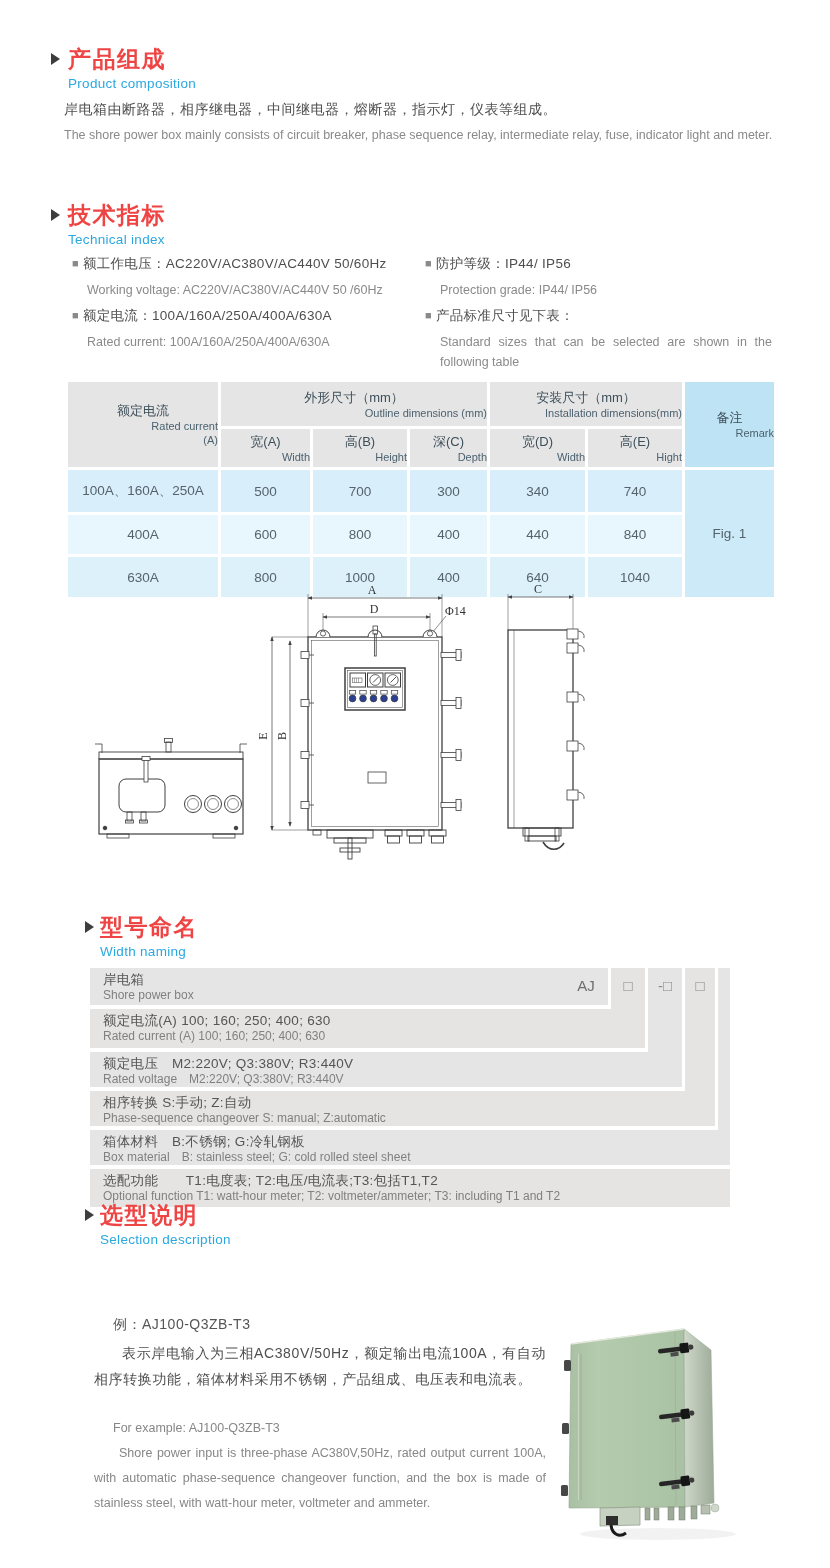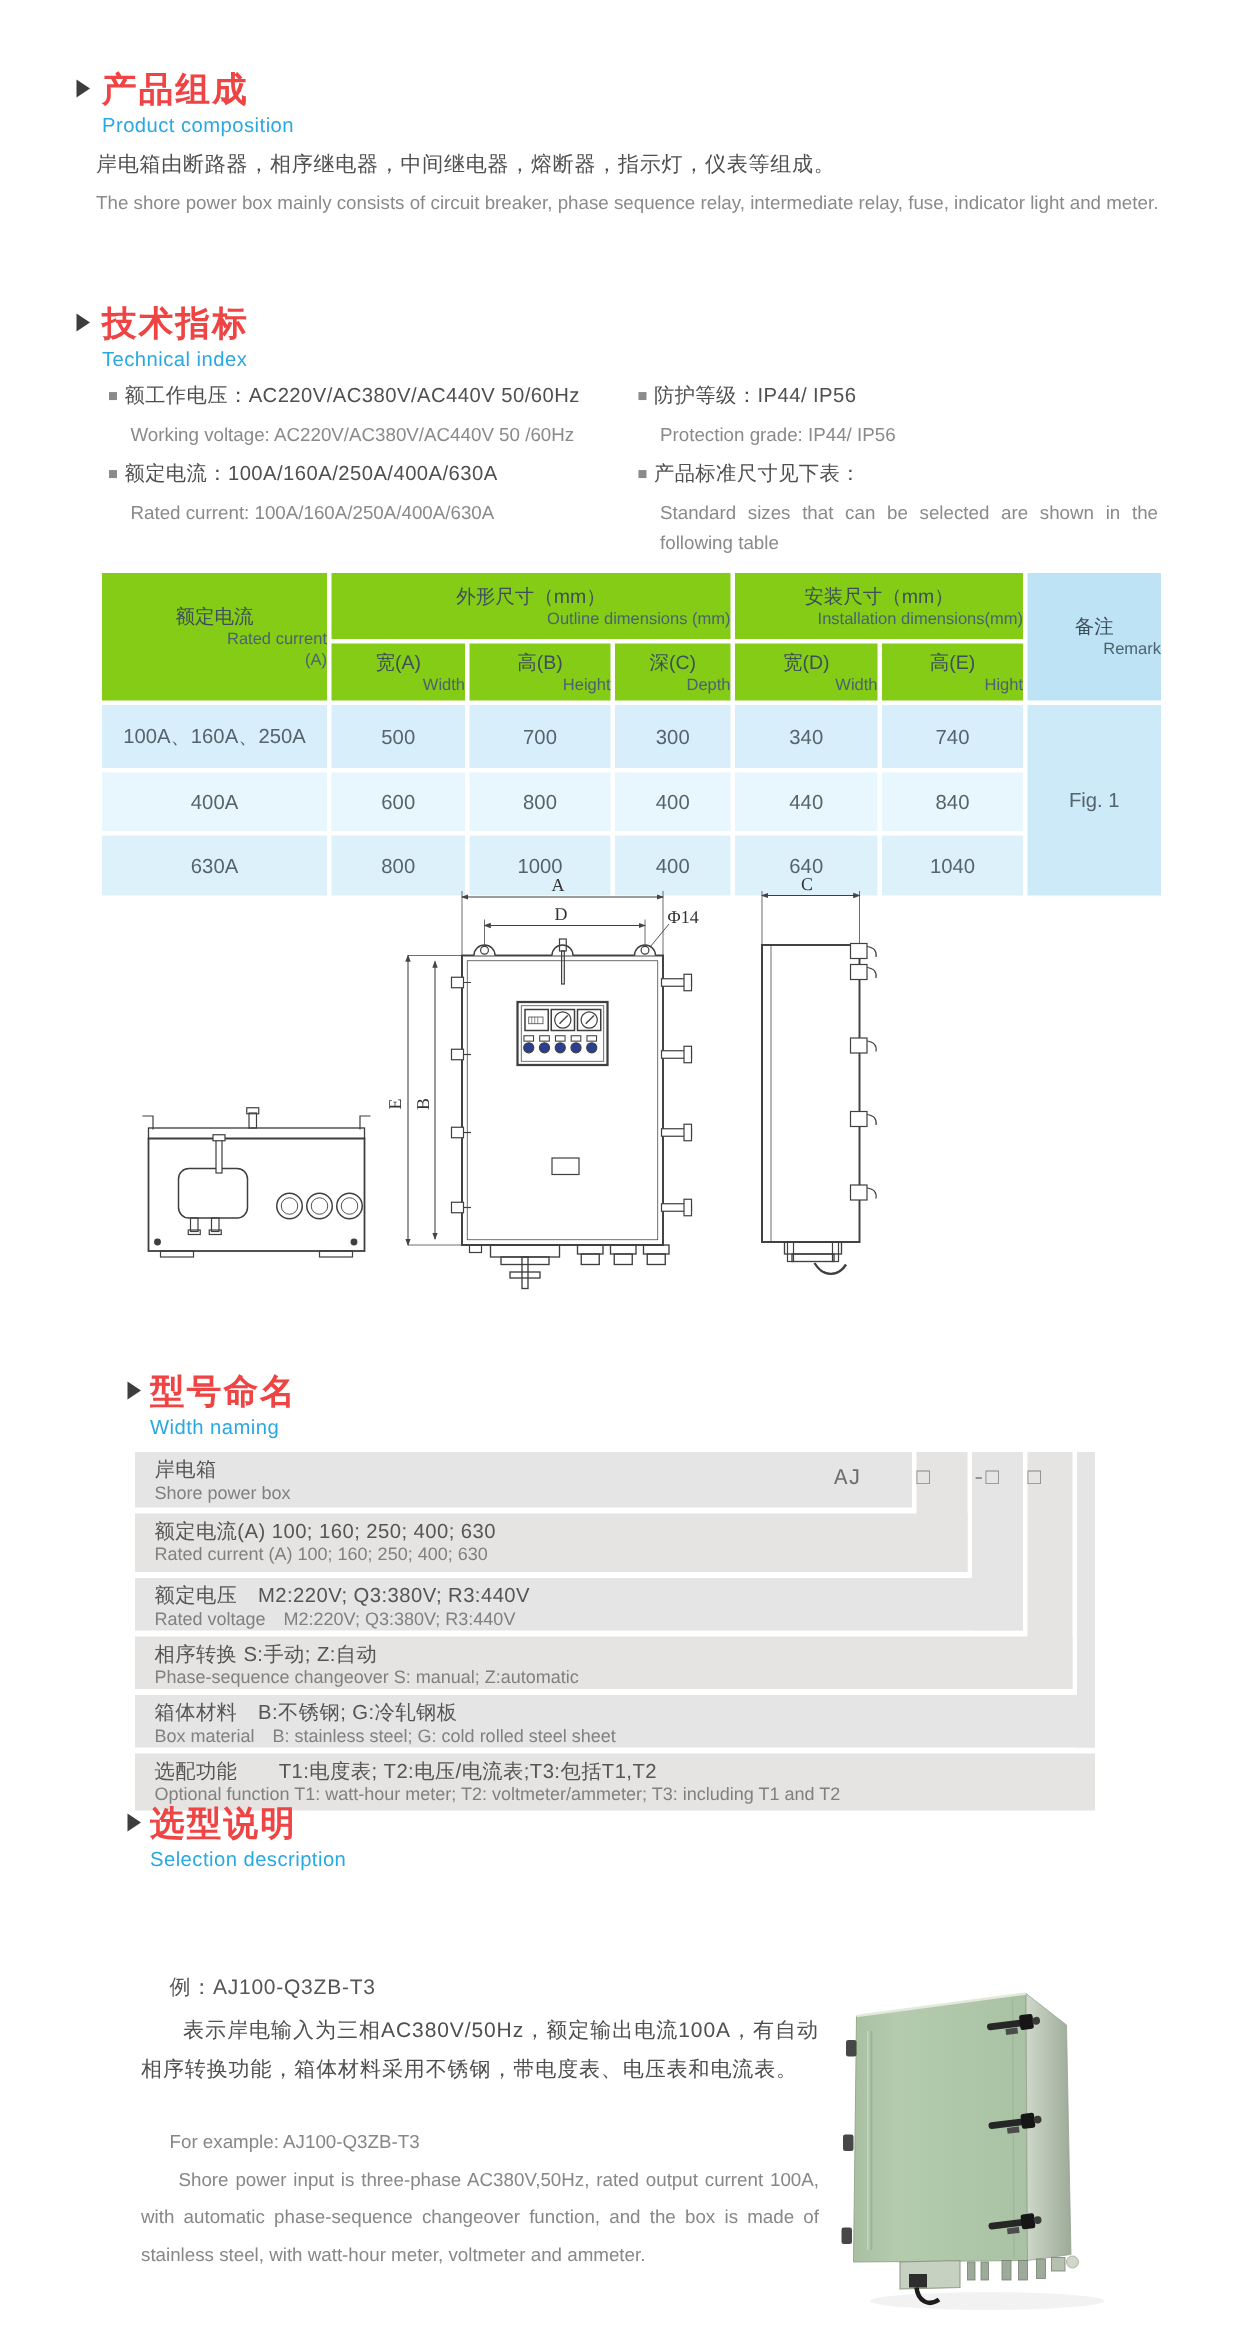--- a/index.html
+++ b/index.html
@@ -15,39 +15,39 @@
   .enpara{position:absolute;font-size:12.5px;color:#8a8a8a;}
   
   .ti{position:absolute;}
   .ti .cn{font-size:13.5px;color:#4f4f4f;letter-spacing:0.3px;}
   .ti .sq{color:#8a8a8a;font-size:11px;margin-right:4px;position:relative;top:-1px;}
   .ti .en{font-size:12.5px;color:#8a8a8a;margin:7px 0 0 15px;line-height:20px;}
   .ti.just .en{text-align:justify;width:332px;}
   
   table.dim{position:absolute;left:65px;top:379px;border-collapse:separate;border-spacing:3px;table-layout:fixed;}
   table.dim td{text-align:center;vertical-align:middle;padding:2px 0;}
-  table.dim .hc{background:#84cc16;}
+  table.dim .hc{background:#e5e5e5;}
   table.dim .hr{background:#bee3f4;}
   table.dim .cn{font-size:13px;color:#3d4f59;line-height:17px;}
   table.dim .en{font-size:11px;color:#4c6270;line-height:14px;text-align:right;}
   table.dim .h1 td{height:40px;}
   table.dim .h2 td{height:34px;}
   table.dim .body td{font-size:13.5px;color:#55636c;}
   table.dim .rA td{background:#d8eefa;height:38px;}
   table.dim .rB td{background:#e8f6fd;height:35px;}
   table.dim .rC td{background:#ddf1fb;height:36px;}
   table.dim td.rb{background:#cdeaf8 !important;font-size:13.5px;color:#55636c;}
   
   .nmtab{position:absolute;left:90px;top:968px;width:640px;height:240px;}
   .nr{position:absolute;left:0;box-sizing:border-box;padding:3px 0 0 13px;}
   .nr .cn{font-size:13.5px;color:#555;line-height:17px;letter-spacing:0.3px;}
   .nr .en{font-size:12px;color:#808080;line-height:15px;}
   .bgb{background:#e5e5e5;} .bgg{background:#e5e4e2;}
   .band{position:absolute;top:0;}
-  .code{position:absolute;font-size:15px;color:#6e6e6e;text-align:left;line-height:22px;top:7px;font-family:Liberation Mono, monospace;}
+  .code{position:absolute;font-size:15px;color:#6e6e6e;text-align:center;line-height:22px;top:7px;}
   
   .exmp{position:absolute;font-size:14px;color:#555;letter-spacing:0.5px;}
   .exmpen{position:absolute;font-size:12.5px;color:#878787;}
   .desccn{position:absolute;font-size:14px;color:#4f4f4f;line-height:26px;text-align:justify;text-indent:2em;letter-spacing:0.6px;}
   .descen{position:absolute;font-size:12.5px;color:#878787;line-height:25px;text-align:justify;text-indent:2em;}
   svg text{font-family:"Liberation Serif",serif;font-size:12px;fill:#333;}
 </style>
 </head>
 <body>
 
@@ -368,21 +368,21 @@
     <span class="code" style="left:558px;width:34px;color:#8a8a8a;">-□</span>
     <span class="code" style="left:595px;width:30px;color:#8a8a8a;">□</span>
   </div>
 
   <div class="sec" style="left:100px;top:1202px;">
     <span class="tri" style="left:-15px;"></span>
     <h2>选型说明</h2>
     <div class="sub">Selection description</div>
   </div>
   <div class="exmp" style="left:113px;top:1316px;">例：AJ100-Q3ZB-T3</div>
-  <div class="desccn" style="left:94px;top:1340px;width:452px;">表示岸电输入为三相AC380V/50Hz，额定输出电流100A，有自动相序转换功能，箱体材料采用不锈钢，带电度表、电压表和电流表。</div>
+  <div class="desccn" style="left:94px;top:1340px;width:452px;">表示岸电输入为三相AC380V/50Hz，额定输出电流100A，有自动相序转换功能，箱体材料采用不锈钢，产品组成、电压表和电流表。</div>
   <div class="exmpen" style="left:113px;top:1421px;">For example: AJ100-Q3ZB-T3</div>
   <div class="descen" style="left:94px;top:1441px;width:452px;">Shore power input is three-phase AC380V,50Hz, rated output current 100A, with automatic phase-sequence changeover function, and the box is made of stainless steel, with watt-hour meter, voltmeter and ammeter.</div>
 
   <svg style="position:absolute;left:548px;top:1302px;" width="255" height="260" viewBox="0 0 255 260">
     <defs>
       <linearGradient id="gf" x1="0" y1="0" x2="1" y2="0">
         <stop offset="0" stop-color="#a9c0a3"></stop>
           <stop offset="0.25" stop-color="#b4cbae"></stop>
           <stop offset="1" stop-color="#aac2a4"></stop>
       </linearGradient>

